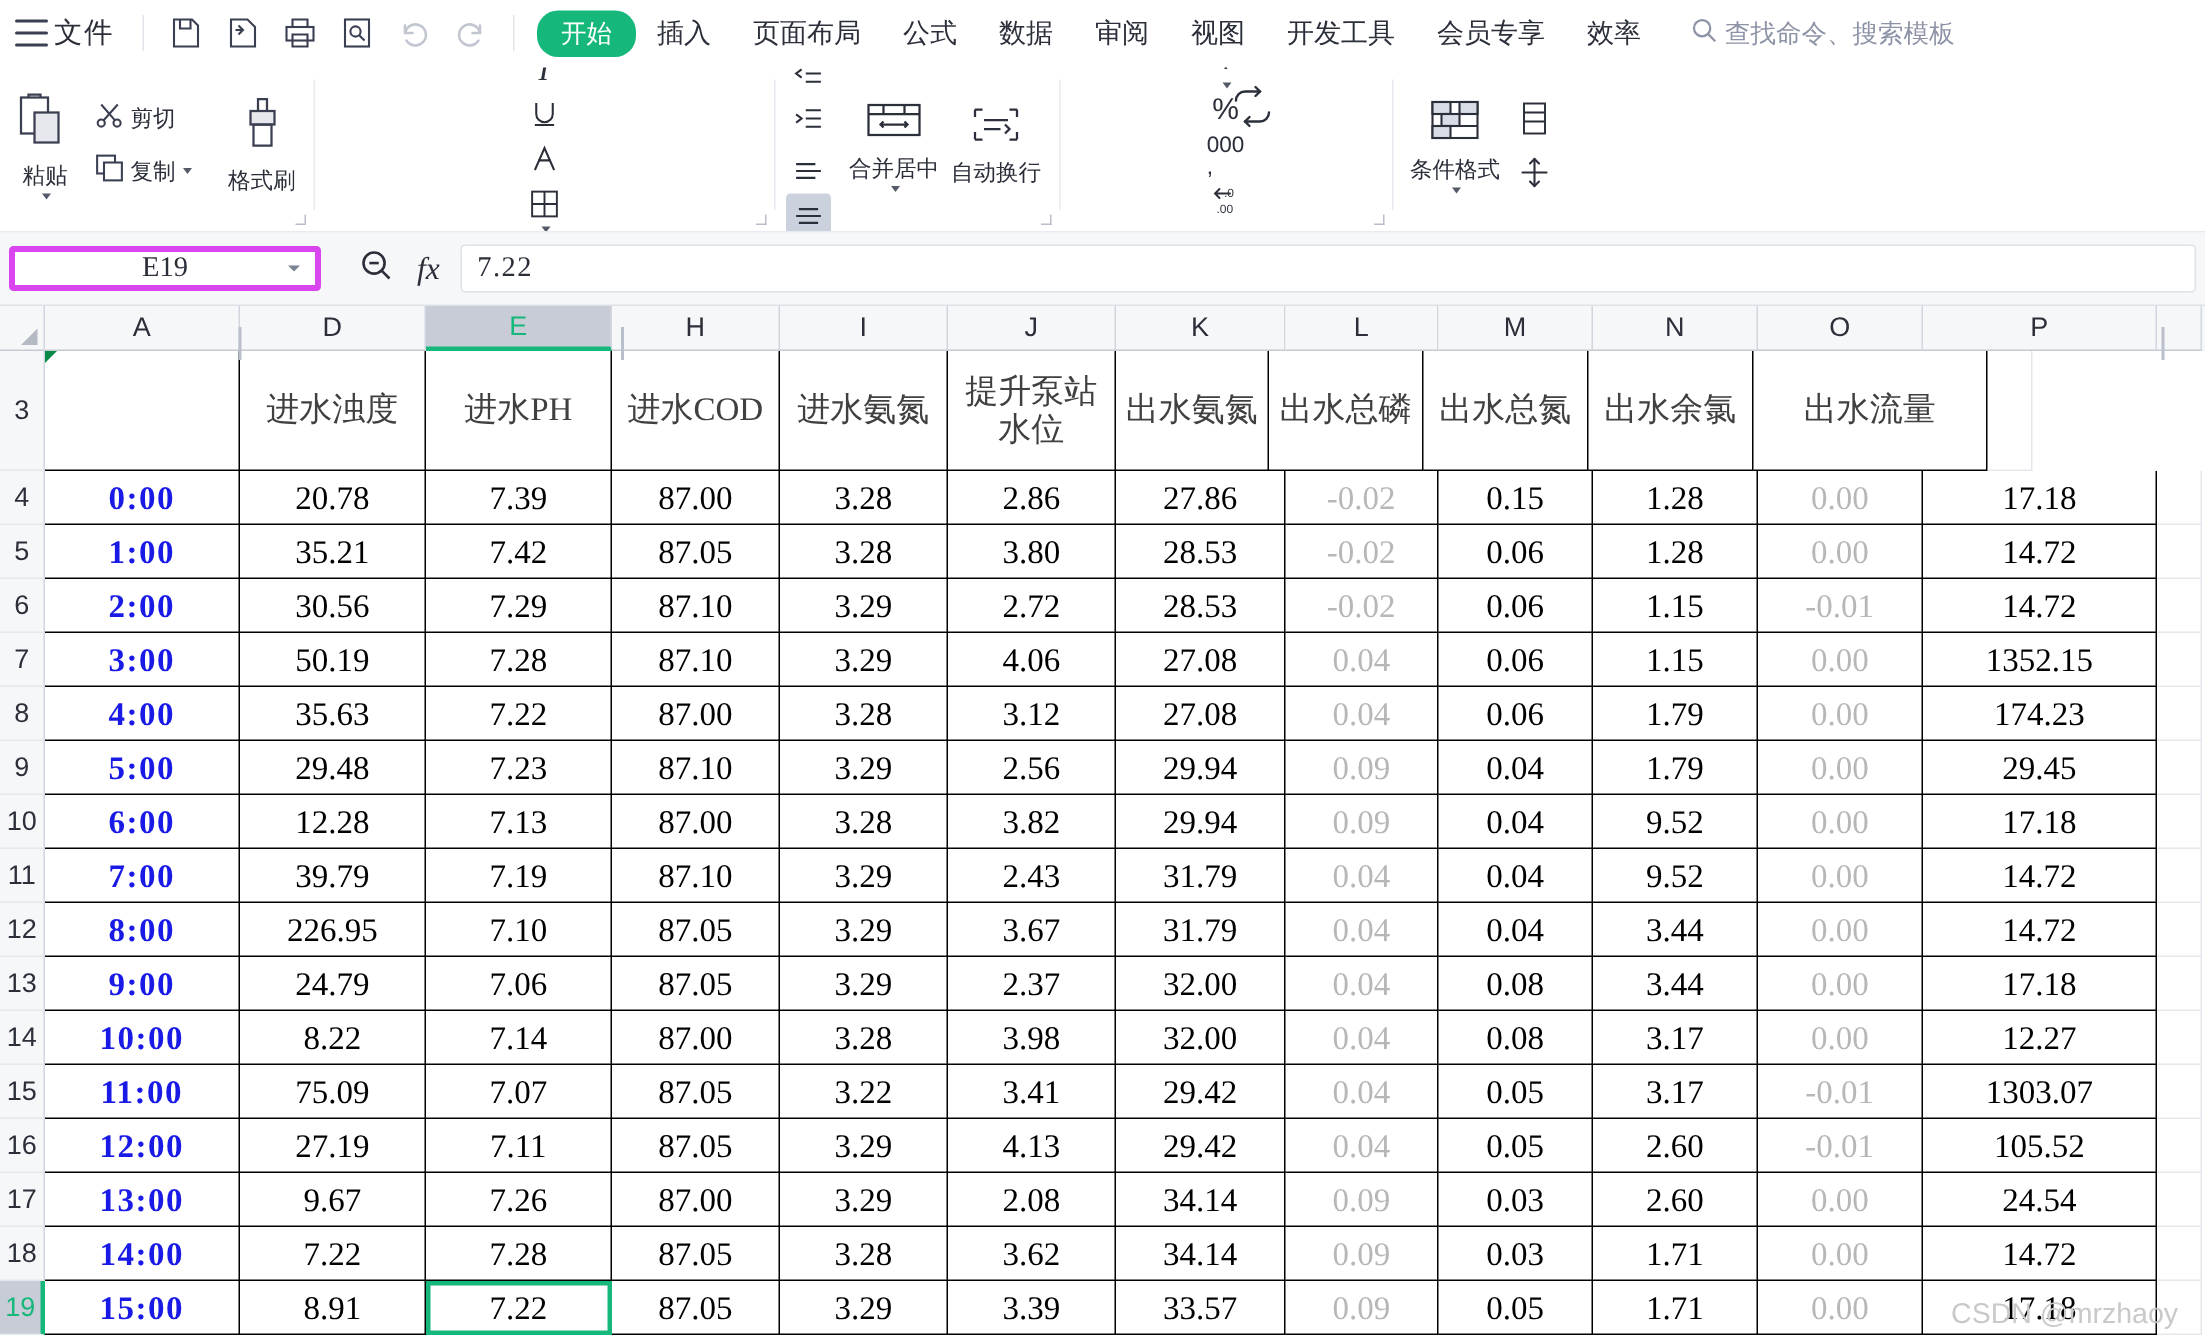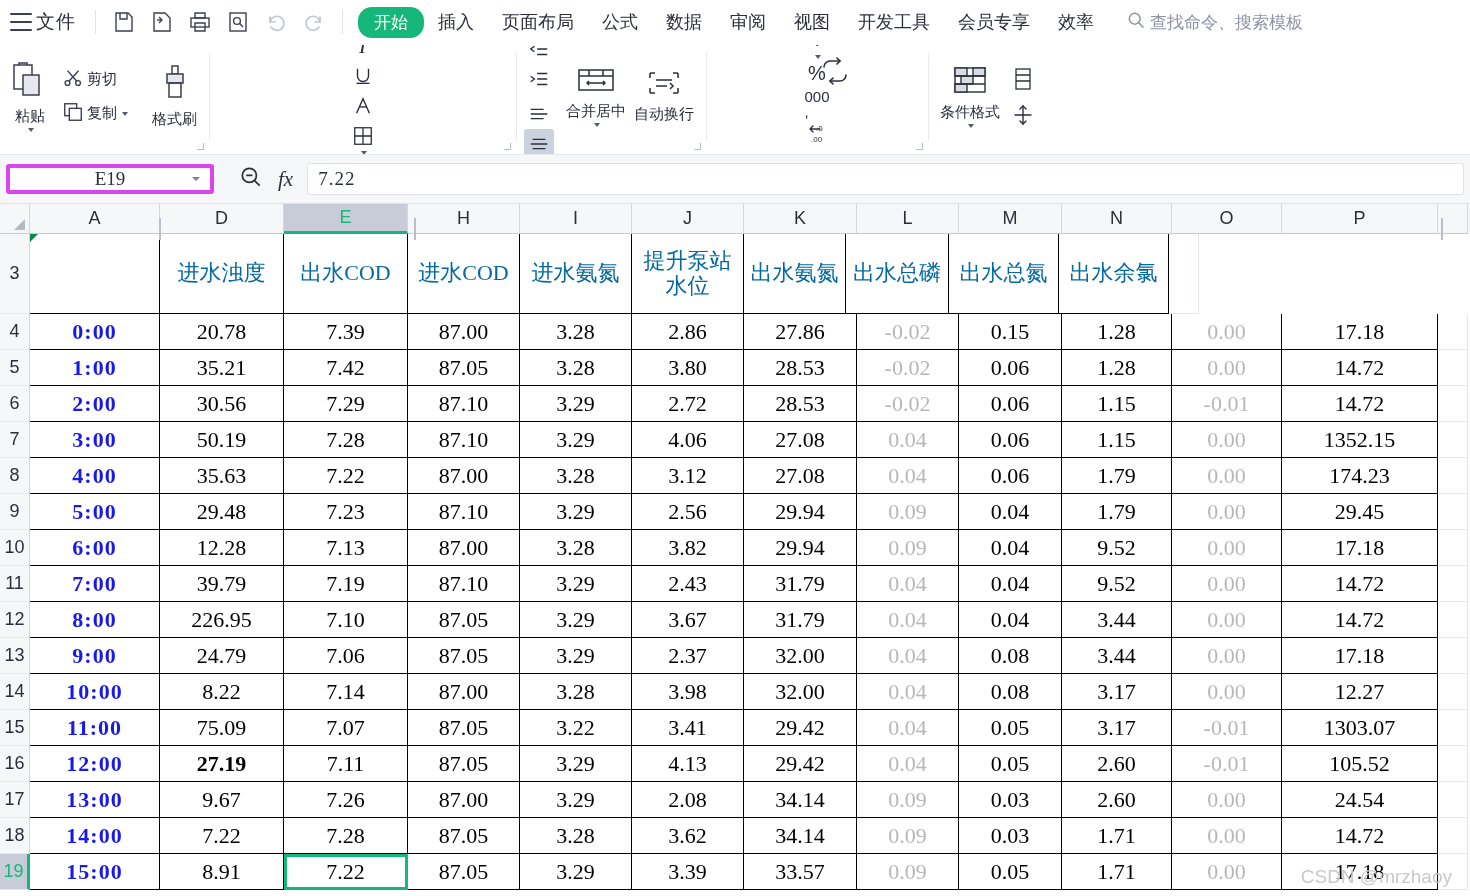--- a/index.html
+++ b/index.html
@@ -182,21 +182,21 @@
   .grow { display: flex; }
   .cell {
     height: 36px; flex: none;
     border-right: 1px solid #000000; border-bottom: 1px solid #000000;
     display: flex; align-items: center; justify-content: center;
     font-family: "Liberation Serif", serif; font-size: 22px; color: #000000;
     overflow: hidden; white-space: nowrap;
   }
   .cell.blank { border-right: 1px solid #e4e7ec; border-bottom: 1px solid #e4e7ec; }
   .cell.hdr {
-    height: 80px; color: #0369a1; font-weight: 400; font-size: 22px;
+    height: 80px; color: #404040; font-weight: 400; font-size: 22px;
     text-align: center; line-height: 1.12; white-space: normal; padding: 0 2px;
   }
   .cell.time { color: #1a1ae6; font-weight: bold; letter-spacing: 1px; }
   .cell.dim { color: #b7b7b7; }
   .cell.selcell { outline: 3px solid #15b87a; outline-offset: -3px; }
   .cell.notetri { position: relative; }
   .cell.notetri::before {
     content: ""; position: absolute; left: 0; top: 0;
     width: 0; height: 0;
     border-top: 8px solid #0a8a48; border-right: 8px solid transparent;
@@ -656,28 +656,29 @@
       <div class="rh">15</div>
       <div class="rh">16</div>
       <div class="rh">17</div>
       <div class="rh">18</div>
       <div class="rh sel">19</div>
     </div>
     <div class="cells" id="cells-root">
         <div class="grow">
           <div class="cell hdr notetri" style="width: 130px;"></div>
           <div class="cell hdr" style="width: 124px;">进水浊度</div>
-          <div class="cell hdr" style="width: 124px;">出水COD</div>
+          <div class="cell hdr" style="width: 124px;">进水PH</div>
           <div class="cell hdr" style="width: 112px;">进水COD</div>
           <div class="cell hdr" style="width: 112px;">进水氨氮</div>
           <div class="cell hdr" style="width: 112px;">提升泵站水位</div>
           <div class="cell hdr" style="width: 102px;">出水氨氮</div>
           <div class="cell hdr" style="width: 103px;">出水总磷</div>
           <div class="cell hdr" style="width: 110px;">出水总氮</div>
           <div class="cell hdr" style="width: 110px;">出水余氯</div>
+          <div class="cell hdr" style="width: 156px;">出水流量</div>
           <div class="cell hdr blank" style="width: 30px;"></div>
         </div>
         <div class="grow">
           <div class="cell time" style="width: 130px;">0:00</div>
           <div class="cell" style="width: 124px;">20.78</div>
           <div class="cell" style="width: 124px;">7.39</div>
           <div class="cell" style="width: 112px;">87.00</div>
           <div class="cell" style="width: 112px;">3.28</div>
           <div class="cell" style="width: 112px;">2.86</div>
           <div class="cell" style="width: 113px;">27.86</div>
@@ -848,21 +849,21 @@
           <div class="cell" style="width: 113px;">29.42</div>
           <div class="cell dim" style="width: 102px;">0.04</div>
           <div class="cell" style="width: 103px;">0.05</div>
           <div class="cell" style="width: 110px;">3.17</div>
           <div class="cell dim" style="width: 110px;">-0.01</div>
           <div class="cell" style="width: 156px;">1303.07</div>
           <div class="cell blank" style="width: 30px;"></div>
         </div>
         <div class="grow">
           <div class="cell time" style="width: 130px;">12:00</div>
-          <div class="cell" style="width: 124px; font-weight: bold;">27.19</div>
+          <div class="cell" style="width: 124px;">27.19</div>
           <div class="cell" style="width: 124px;">7.11</div>
           <div class="cell" style="width: 112px;">87.05</div>
           <div class="cell" style="width: 112px;">3.29</div>
           <div class="cell" style="width: 112px;">4.13</div>
           <div class="cell" style="width: 113px;">29.42</div>
           <div class="cell dim" style="width: 102px;">0.04</div>
           <div class="cell" style="width: 103px;">0.05</div>
           <div class="cell" style="width: 110px;">2.60</div>
           <div class="cell dim" style="width: 110px;">-0.01</div>
           <div class="cell" style="width: 156px;">105.52</div>

